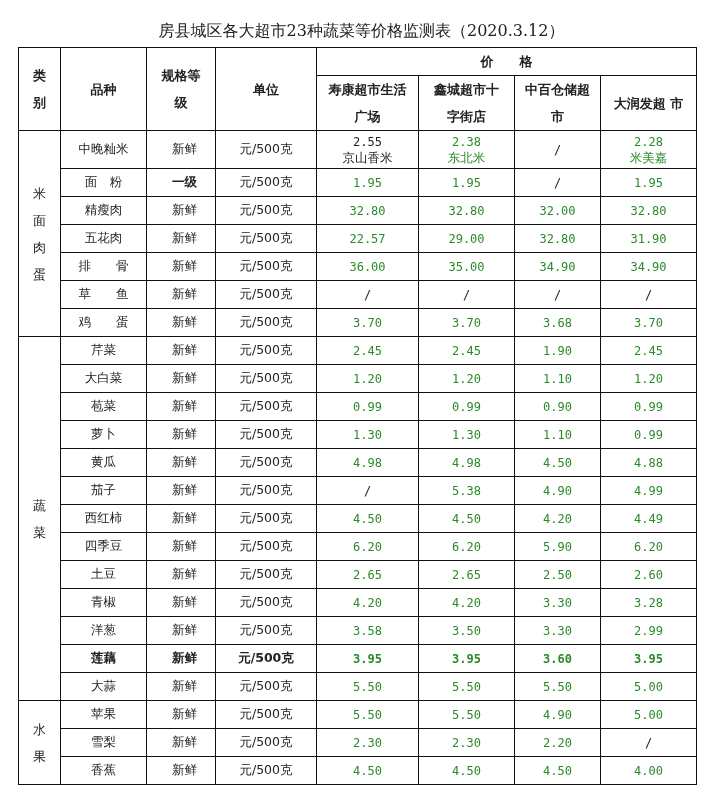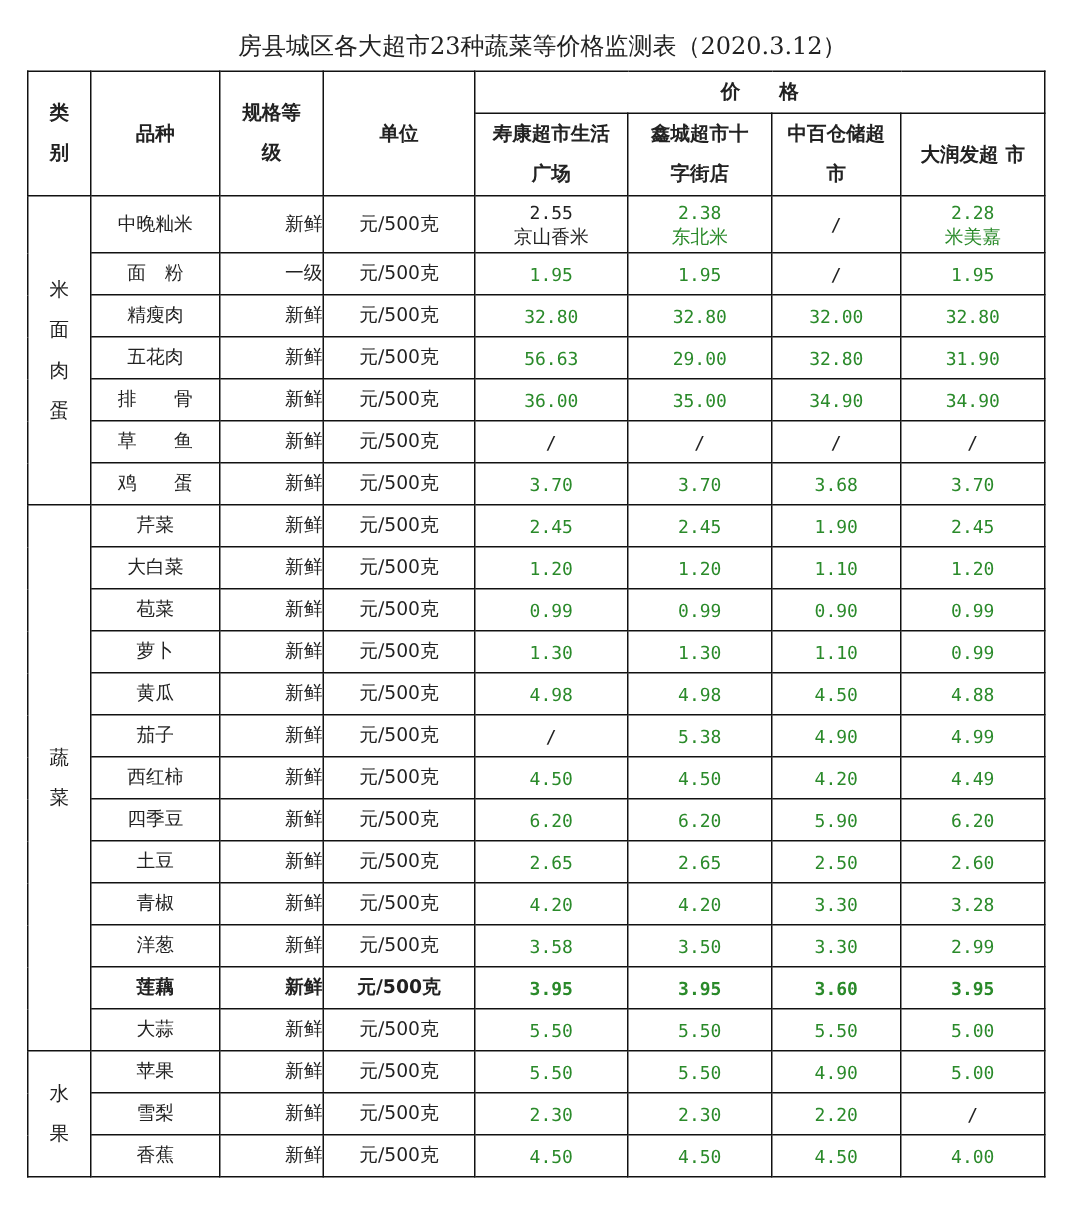--- a/index.html
+++ b/index.html
@@ -5,21 +5,21 @@
   html, body { margin: 0; padding: 0; background: #ffffff; }
   body { width: 723px; height: 804px; position: relative; overflow: hidden;
          font-family: "DejaVu Sans", "Liberation Sans", sans-serif; color: #222; }
   .title { position: absolute; top: 21px; left: 0; width: 723px; text-align: center;
            font-family: "DejaVu Serif", "Liberation Serif", serif; font-size: 16px; color: #222; letter-spacing: 0px; }
   table { position: absolute; left: 18px; top: 47px; border-collapse: collapse; table-layout: fixed; width: 678px; }
   td, th { border: 1px solid #111; padding: 0; text-align: center; vertical-align: middle; font-size: 12.5px; overflow: hidden; }
   th { font-weight: bold; font-size: 13px; line-height: 27px; }
   .cat { font-size: 13px; line-height: 27px; }
   .name { font-size: 12.5px; }
-  .grade { text-align: right; padding-left: 7px; }
+  .grade { text-align: center; padding-left: 7px; }
   .price { color: #2a8a2a; font-family: "DejaVu Sans Mono", "Liberation Mono", monospace; font-size: 12px; }
   .price.black { color: #222; }
   .note { display: block; line-height: 16px; font-family: "DejaVu Sans", sans-serif; font-size: 12.5px; }
   .pval { display: block; line-height: 16px; }
 </style>
 </head>
 <body>
 
 <div class="title">房县城区各大超市23种蔬菜等价格监测表（2020.3.12）</div>
 
@@ -88,21 +88,21 @@
         <td class="price black">
           <span class="pval">/</span>
         </td>
         <td class="price">
           <span class="pval">2.28</span>
           <span class="note">米美嘉</span>
         </td>
       </tr>
       <tr style="height: 28px; margin-top: 29px;">
         <td class="name"><span style="white-space: pre;">面　粉</span></td>
-        <td class="grade"><span style="white-space: pre;">一级</span></td>
+        <td class="grade"><span style="white-space: pre; font-weight: bold;">一级</span></td>
         <td class="unit"><span style="white-space: pre;">元/500克</span></td>
         <td class="price">
           <span class="pval">1.95</span>
         </td>
         <td class="price">
           <span class="pval">1.95</span>
         </td>
         <td class="price black">
           <span class="pval">/</span>
         </td>
@@ -125,21 +125,21 @@
         </td>
         <td class="price">
           <span class="pval">32.80</span>
         </td>
       </tr>
       <tr style="height: 28px;">
         <td class="name"><span style="white-space: pre;">五花肉</span></td>
         <td class="grade"><span style="white-space: pre;">新鲜</span></td>
         <td class="unit"><span style="white-space: pre;">元/500克</span></td>
         <td class="price">
-          <span class="pval">56.63</span>
+          <span class="pval">22.57</span>
         </td>
         <td class="price">
           <span class="pval">29.00</span>
         </td>
         <td class="price">
           <span class="pval">32.80</span>
         </td>
         <td class="price">
           <span class="pval">31.90</span>
         </td>

